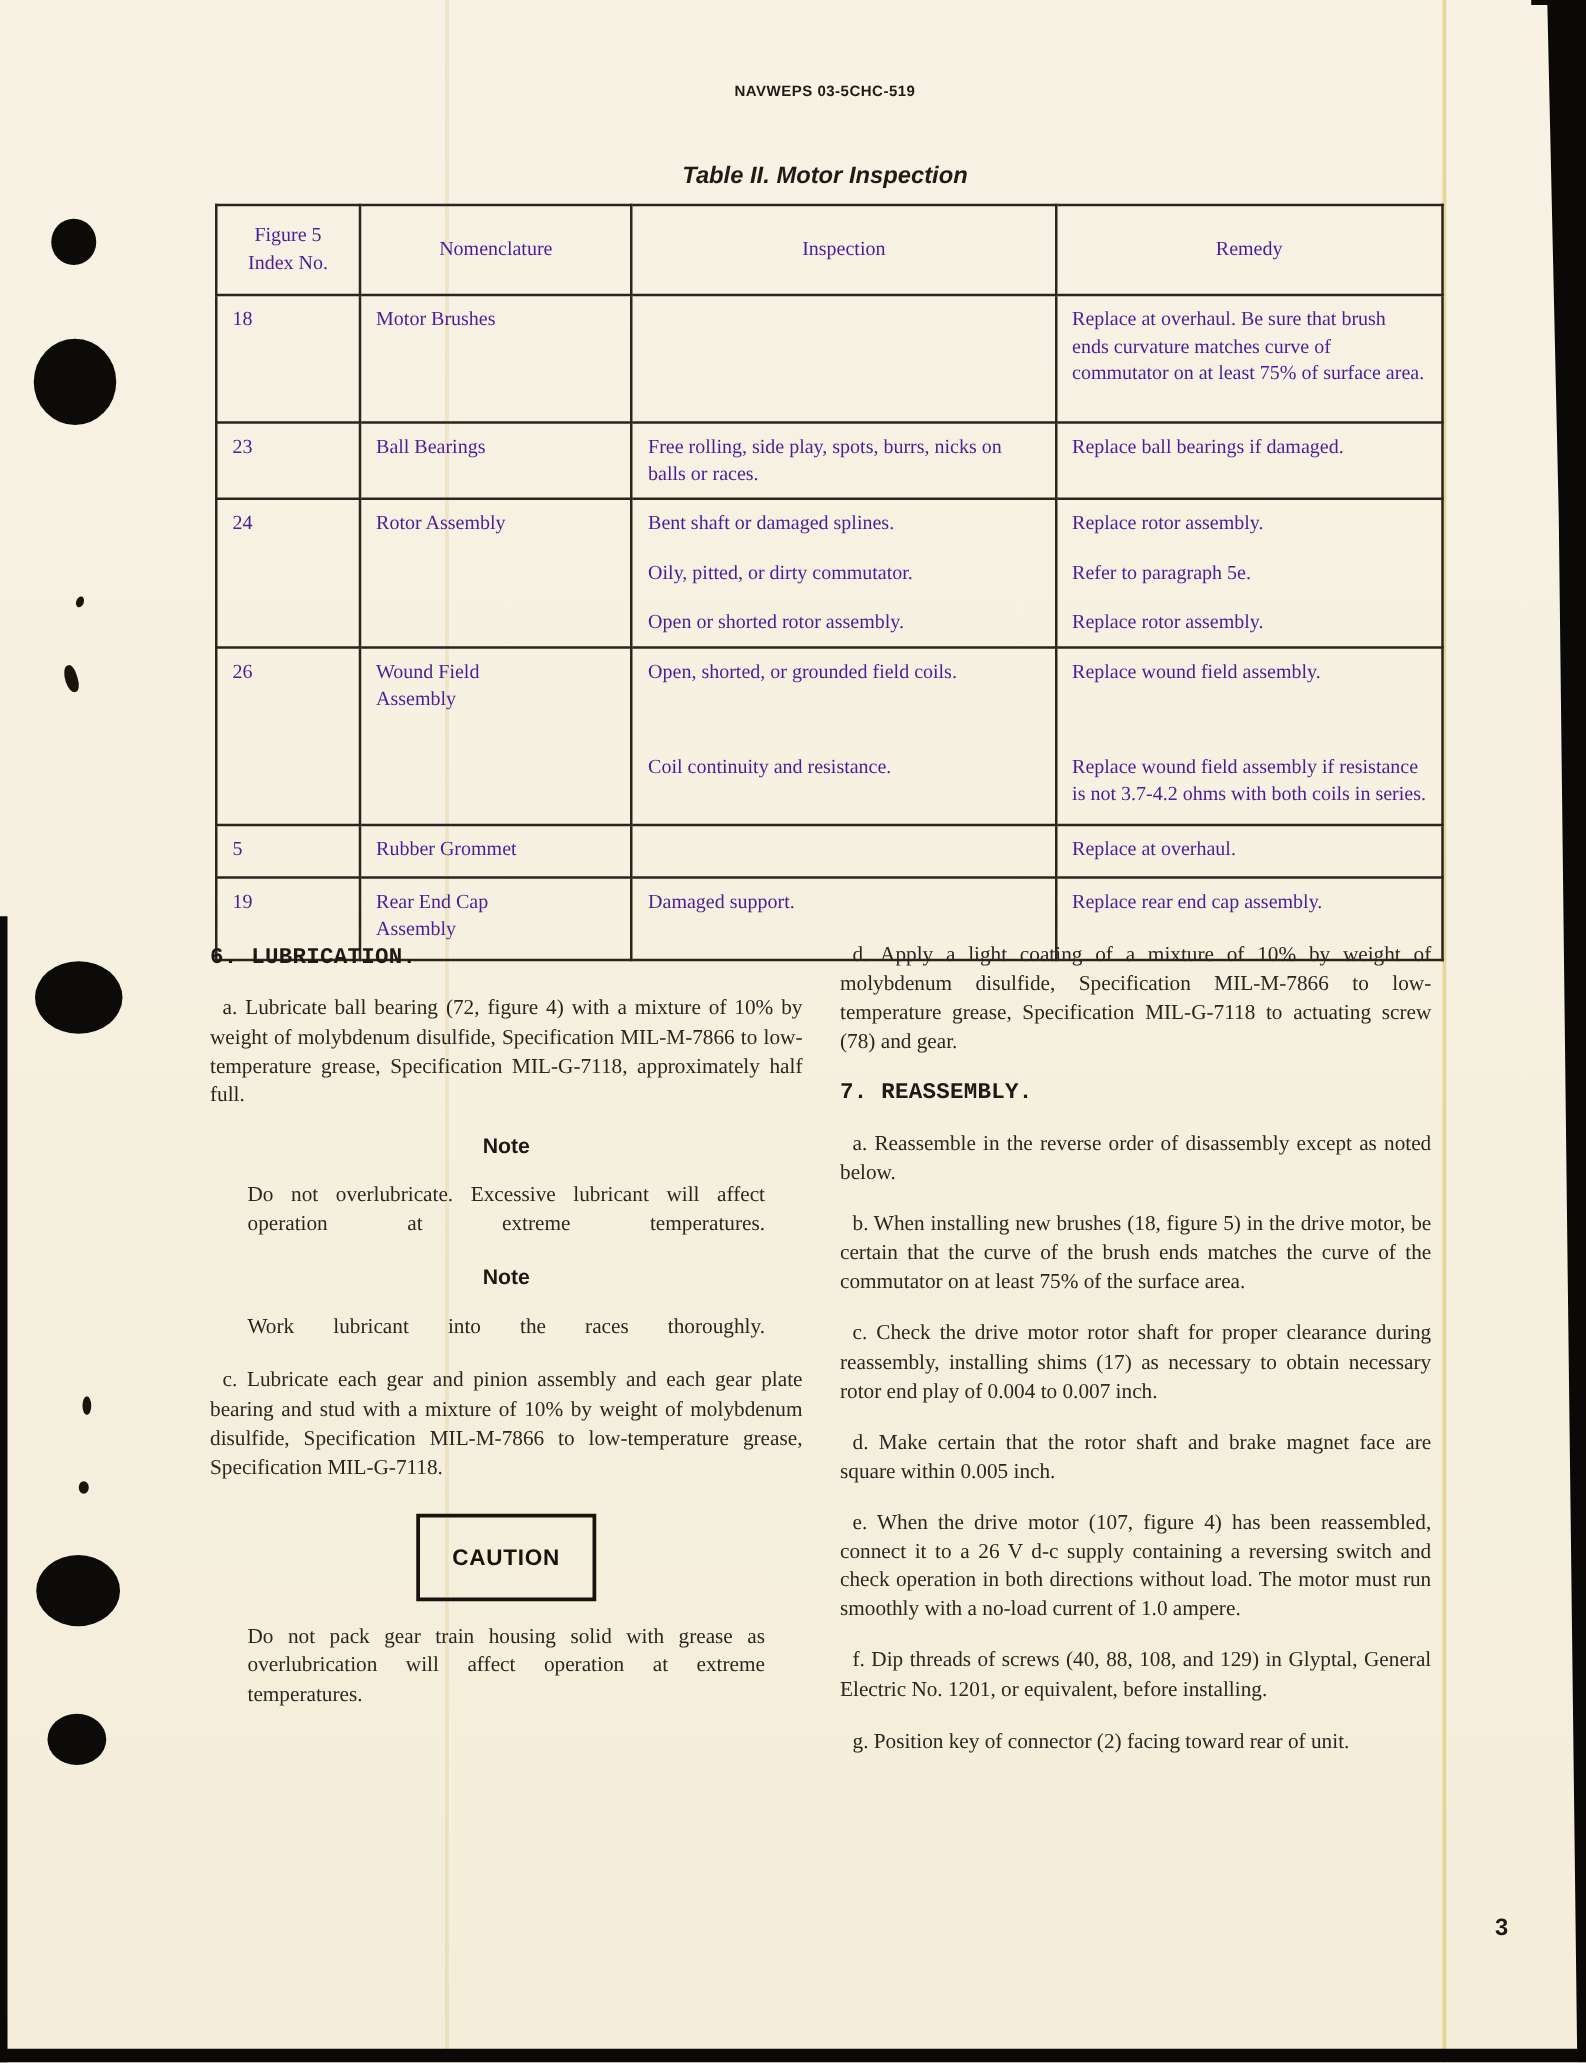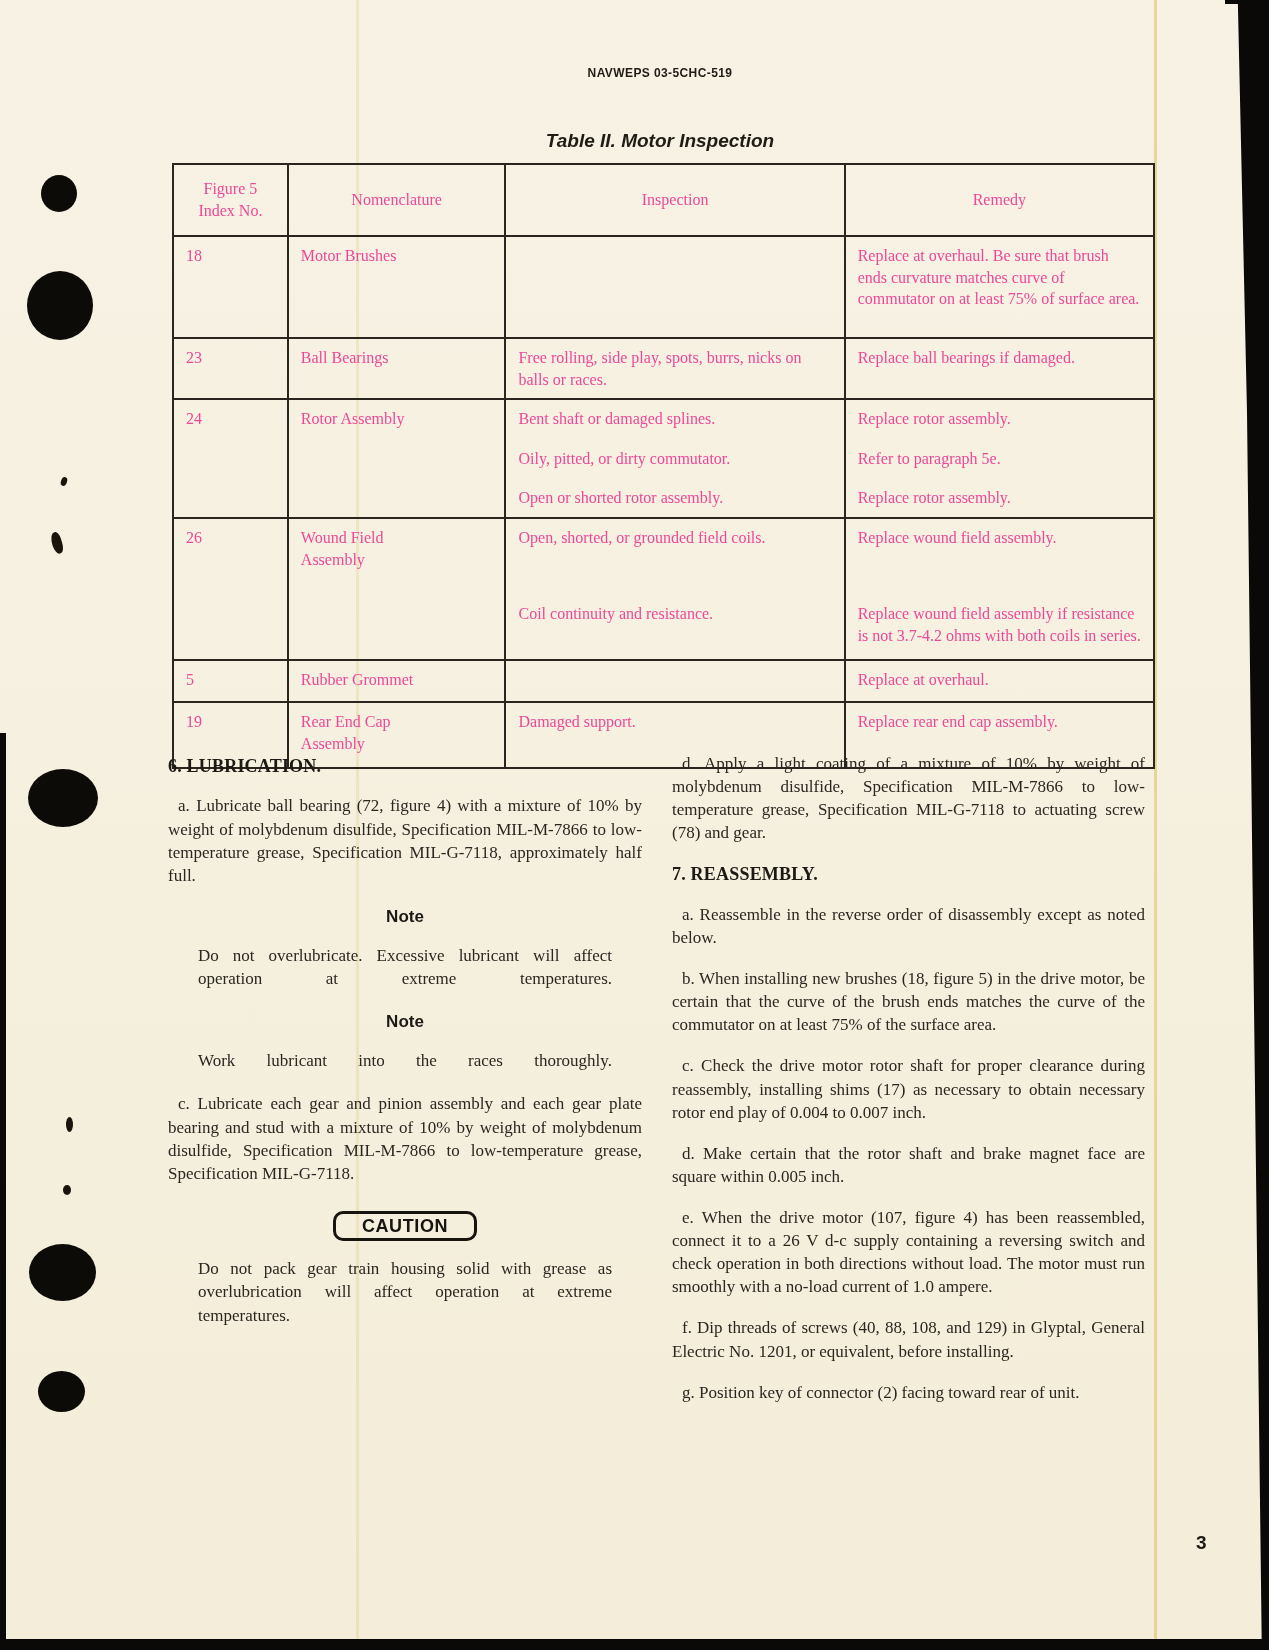--- a/index.html
+++ b/index.html
@@ -27,21 +27,21 @@
     font-family: "Liberation Sans", sans-serif;
     font-weight: bold; font-style: italic; font-size: 19px;
     color: #1f1b15;
   }
 
   
   table.inspection {
     position: absolute; left: 172px; top: 163px; width: 983px;
     border-collapse: collapse;
     font-size: 16px; line-height: 1.35;
-    color: #ec4899;
+    color: #4c1d95;
   }
   table.inspection td, table.inspection th {
     border: 2px solid #2a251e;
     vertical-align: top;
     padding: 8px 12px;
     font-weight: normal;
     text-align: left;
   }
   table.inspection col.col-index { width: 115px; }
   table.inspection col.col-nomen { width: 218px; }
@@ -66,40 +66,40 @@
   
   .col { position: absolute; top: 752px; font-size: 17px; line-height: 1.36; }
   .col-left  { left: 168px; width: 474px; }
   .col-right { left: 672px; width: 473px; }
   .para {
     text-align: justify;
     text-indent: 10px;
     margin: 0 0 18px 0;
   }
   .sec-head {
-    font-family: Liberation Serif, serif;
+    font-family: Liberation Mono, monospace;
     font-weight: bold; font-size: 18px;
     letter-spacing: 0.2px; color: #1d1914;
     margin: 2px 0 16px 0;
   }
   .note-head {
     font-family: "Liberation Sans", sans-serif;
     font-weight: bold; font-size: 17px;
     text-align: center; color: #1d1914;
     margin: 6px 0 16px 0;
   }
   .note-body {
     text-align: justify; text-align-last: justify;
     padding: 0 30px; margin: 0 0 20px 0;
   }
   .caution-wrap { text-align: center; margin: 26px 0 16px 0; }
   .caution-box {
     display: inline-block;
-    border: 3px solid #17140f; border-radius: 10px;
-    padding: 0 26px;
+    border: 3px solid #17140f; border-radius: 0;
+    padding: 20px 26px;
     font-family: "Liberation Sans", sans-serif;
     font-weight: bold; font-size: 18px; letter-spacing: 0.6px;
     color: #17140f;
   }
   .page-num {
     position: absolute; left: 1196px; top: 1532px;
     font-family: "Liberation Sans", sans-serif;
     font-weight: bold; font-size: 19px; color: #1d1914;
   }
 

